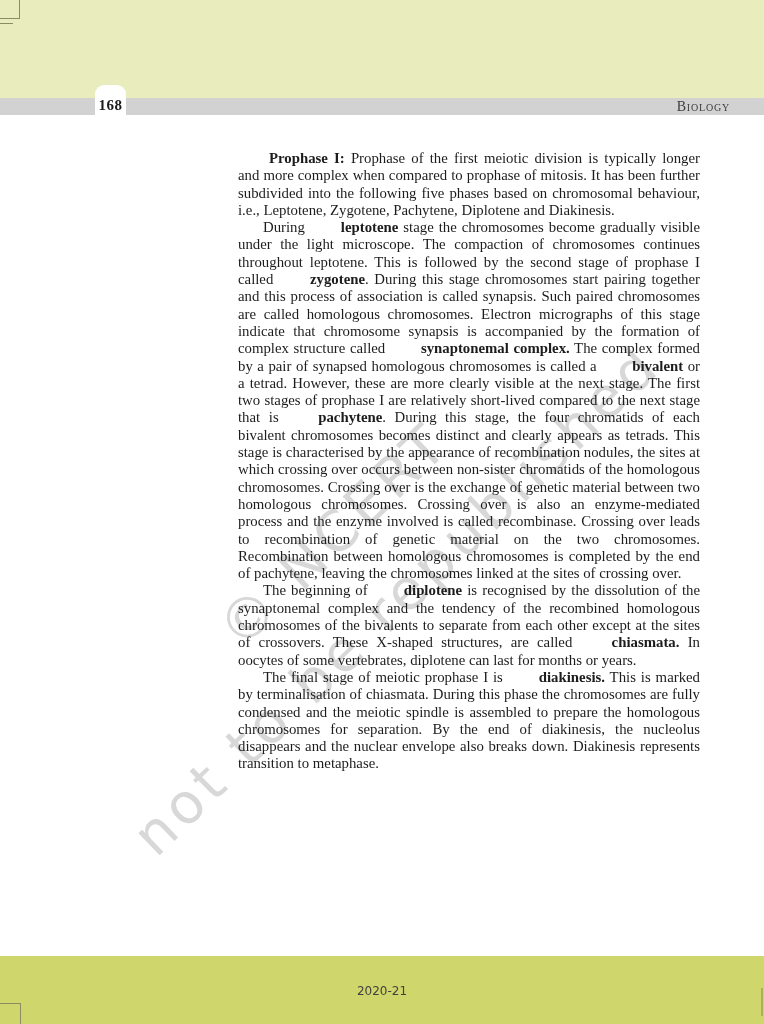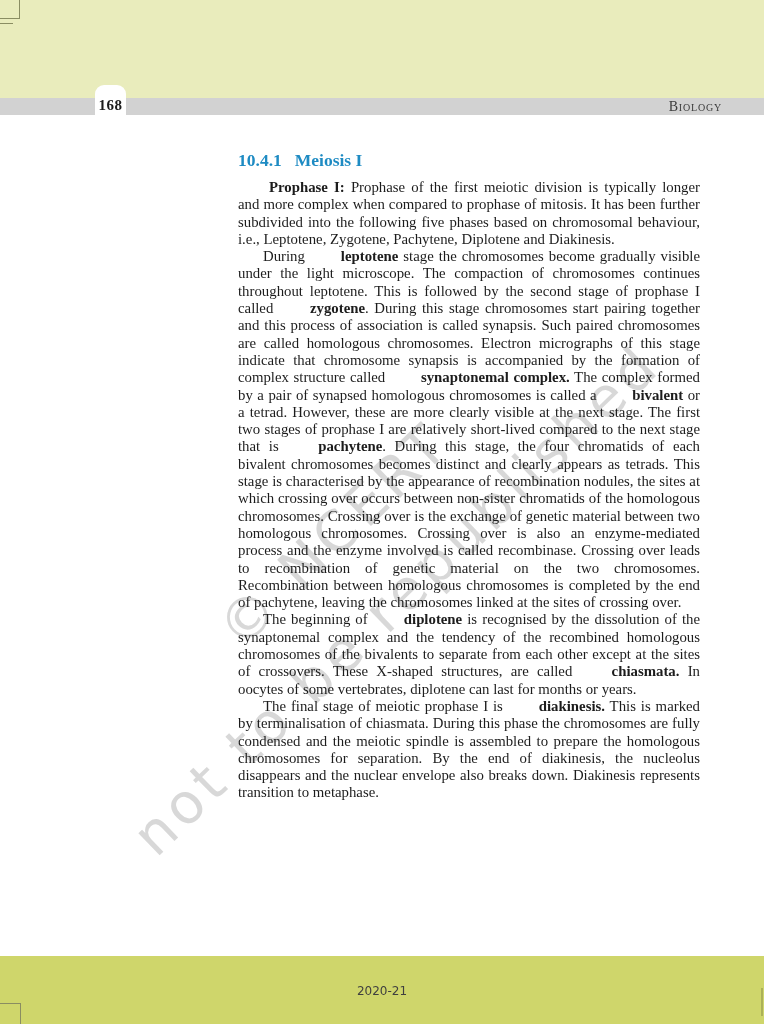--- a/index.html
+++ b/index.html
@@ -40,21 +40,21 @@
   .page-tab{
     position:absolute;left:95px;top:85px;width:31px;height:30px;
     background:#ffffff;border-radius:9px 9px 0 0;
     display:flex;align-items:flex-end;justify-content:center;
   }
   .page-num{
     font-weight:bold;font-size:15px;color:#1c1c1c;line-height:1;
     padding-bottom:2px;letter-spacing:0.5px;
   }
   .book-title{
-    position:absolute;right:42px;top:99px;
+    position:absolute;right:34px;top:99px;
     font-variant:small-caps;font-size:14px;letter-spacing:0.8px;
     color:#3c3c3c;line-height:16px;
   }
   
   .watermark{
     position:absolute;left:372px;top:575px;width:0;height:0;
     z-index:1;pointer-events:none;
   }
   .watermark-inner{
     position:absolute;left:0;top:0;width:900px;height:200px;
@@ -104,23 +104,20 @@
 <div class="book-title">Biology</div>
 
 <div class="watermark">
   <div class="watermark-inner">
     <div>© NCERT</div>
     <div>not to be republished</div>
   </div>
 </div>
 
 <div class="content">
-  <h2 class="section-heading">
-    <span class="sec-num">10.4.1</span><span>Meiosis I</span>
-  </h2>
   <div>
       <p class="para"><span class="b">Prophase I: </span><span>Prophase of the first meiotic division is typically longer and more complex when compared to prophase of mitosis. It has been further subdivided into the following five phases based on chromosomal behaviour, i.e., Leptotene, Zygotene, Pachytene, Diplotene and Diakinesis.</span></p>
       <p class="para indent"><span>During </span><span class="b">leptotene</span><span> stage the chromosomes become gradually visible under the light microscope. The compaction of chromosomes continues throughout leptotene. This is followed by the second stage of prophase I called </span><span class="b">zygotene</span><span>. During this stage chromosomes start pairing together and this process of association is called synapsis. Such paired chromosomes are called homologous chromosomes. Electron micrographs of this stage indicate that chromosome synapsis is accompanied by the formation of complex structure called </span><span class="b">synaptonemal complex.</span><span> The complex formed by a pair of synapsed homologous chromosomes is called a </span><span class="b">bivalent</span><span> or a tetrad. However, these are more clearly visible at the next stage. The first two stages of prophase I are relatively short-lived compared to the next stage that is </span><span class="b">pachytene</span><span>. During this stage, the four chromatids of each bivalent chromosomes becomes distinct and clearly appears as tetrads. This stage is characterised by the appearance of recombination nodules, the sites at which crossing over occurs between non-sister chromatids of the homologous chromosomes. Crossing over is the exchange of genetic material between two homologous chromosomes. Crossing over is also an enzyme-mediated process and the enzyme involved is called recombinase. Crossing over leads to recombination of genetic material on the two chromosomes. Recombination between homologous chromosomes is completed by the end of pachytene, leaving the chromosomes linked at the sites of crossing over.</span></p>
       <p class="para indent"><span>The beginning of </span><span class="b">diplotene</span><span> is recognised by the dissolution of the synaptonemal complex and the tendency of the recombined homologous chromosomes of the bivalents to separate from each other except at the sites of crossovers. These X-shaped structures, are called </span><span class="b">chiasmata.</span><span> In oocytes of some vertebrates, diplotene can last for months or years.</span></p>
       <p class="para indent"><span>The final stage of meiotic prophase I is </span><span class="b">diakinesis.</span><span> This is marked by terminalisation of chiasmata. During this phase the chromosomes are fully condensed and the meiotic spindle is assembled to prepare the homologous chromosomes for separation. By the end of diakinesis, the nucleolus disappears and the nuclear envelope also breaks down. Diakinesis represents transition to metaphase.</span></p>
     </div>
 </div>
 
 <div class="footer-year">2020-21</div>
 

